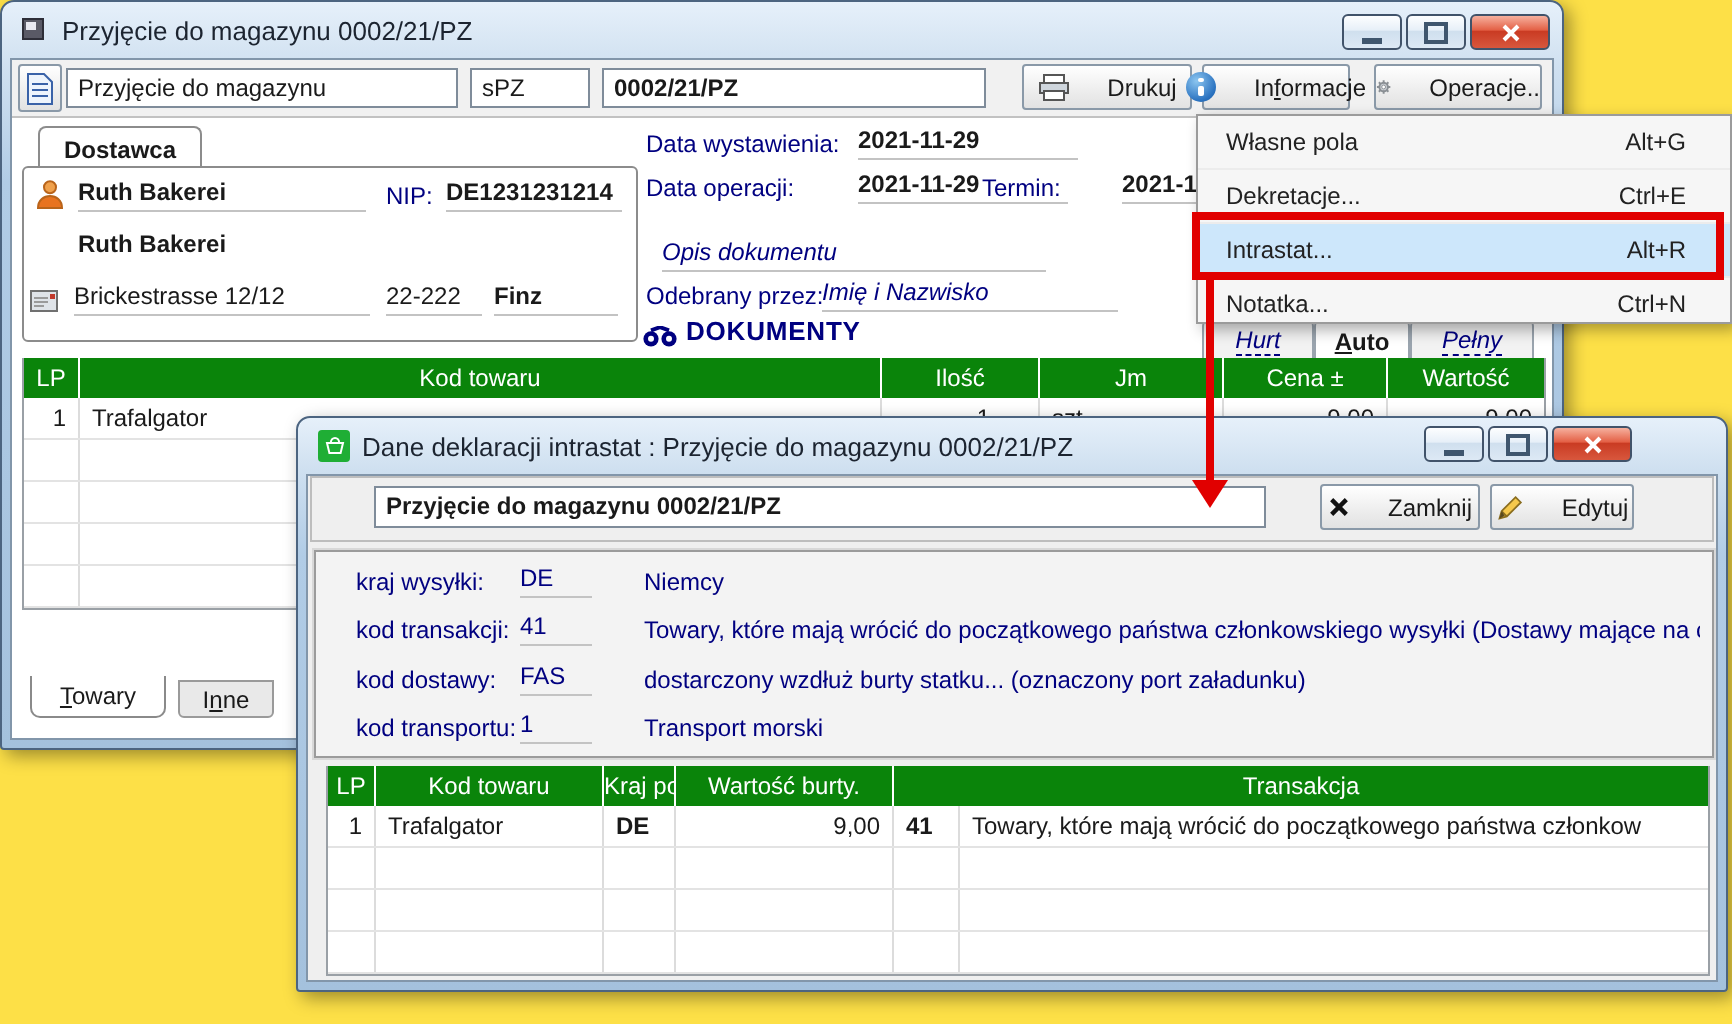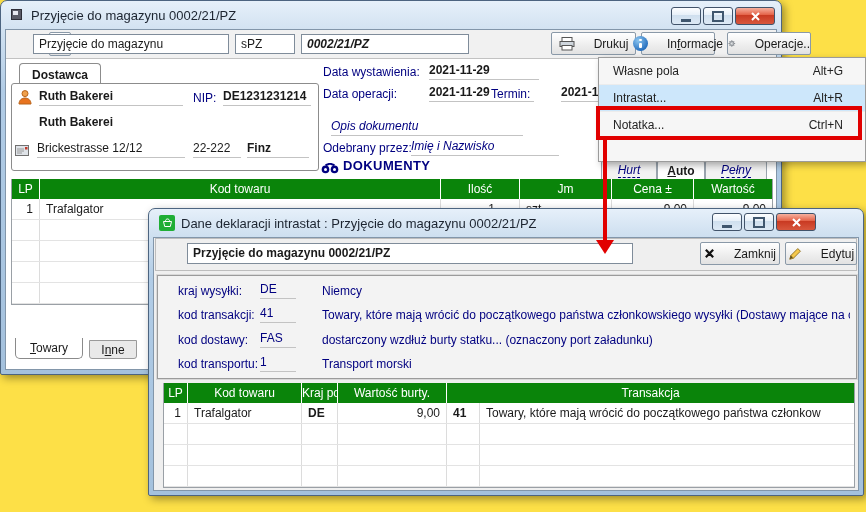--- a/index.html
+++ b/index.html
@@ -16,21 +16,21 @@
     background:linear-gradient(180deg,#fdfeff,#e6eff8 45%,#cfdfee 46%,#dde9f5);
     display:flex;align-items:center;justify-content:center;box-sizing:border-box;}
   .wbtn.close{width:40px;background:linear-gradient(180deg,#f6b09e,#e35e43 45%,#c93a22 46%,#d8573d);}
   .glyph-min{width:10px;height:3px;background:#3f566e;margin-top:8px;}
   .glyph-max{width:8px;height:7px;border:2px solid #3f566e;}
   
   .fld{position:absolute;background:#fff;border:1px solid #7f8c9a;box-sizing:border-box;
     padding:2px 5px;line-height:15px;white-space:nowrap;overflow:hidden;font-size:12px;}
   .btn{position:absolute;display:flex;align-items:center;justify-content:center;gap:19px;
     border:1px solid #8a99a8;background:linear-gradient(180deg,#ffffff,#ededed 60%,#e2e2e2);
-    font-size:12px;border-radius:2px;box-sizing:border-box;cursor:default;margin-left:40px;}
+    font-size:12px;border-radius:2px;box-sizing:border-box;cursor:default;}
   .lbl{position:absolute;font-size:12px;white-space:nowrap;line-height:15px;}
   .navy{color:#000080;}
   .b{font-weight:bold;}
   .i{font-style:italic;}
   .uline{border-bottom:1px solid #c3c3c3;padding-bottom:1px;}
   
   .tbl{position:absolute;border-left:1px solid #9aa0a6;border-right:1px solid #9aa0a6;
     border-bottom:1px solid #9aa0a6;background:#fff;}
   .trow{display:flex;height:20px;line-height:20px;font-size:12px;}
   .trow.head .cell{background:#0a840a;color:#fff;text-align:center;border-right:1px solid #fff;}
@@ -107,21 +107,21 @@
 
     <div class="abs" style="left:5px;top:29px;width:770px;height:28px;background:#f1f1f1;border-bottom:1px solid #c2c2c2;"></div>
     <div class="btn" style="left:8px;top:31px;width:22px;height:24px;">
       <svg width="14" height="17" viewBox="0 0 14 17">
           <path d="M1 1h8l4 4v11H1z" fill="#eef4fc" stroke="#3a62a8"></path>
           <path d="M3 6h8M3 9h8M3 12h8" stroke="#3a62a8" stroke-width="1"></path>
         </svg>
     </div>
     <div class="fld" style="left:32px;top:33px;width:196px;height:20px;">Przyjęcie do magazynu</div>
     <div class="fld" style="left:234px;top:33px;width:60px;height:20px;">sPZ</div>
-    <div class="fld b" style="left:300px;top:33px;width:168px;height:20px;font-style:italic;">0002/21/PZ</div>
+    <div class="fld b" style="left:300px;top:33px;width:192px;height:20px;">0002/21/PZ</div>
     <div class="btn" style="left:510px;top:31px;width:85px;height:23px;">
       <svg width="16" height="14" viewBox="0 0 16 14">
           <rect x="3" y="0.5" width="10" height="4" fill="#fff" stroke="#555"></rect>
           <rect x="1" y="4.5" width="14" height="5" fill="#cfd6dd" stroke="#555"></rect>
           <rect x="3" y="8.5" width="10" height="4.5" fill="#fff" stroke="#555"></rect>
         </svg>
       <span>Drukuj</span>
     </div>
     <div class="btn" style="left:600px;top:31px;width:74px;height:23px;">
       <span class="info-ic"></span>
@@ -250,20 +250,24 @@
     <div class="bottab" style="left:88px;top:339px;width:48px;height:19px;background:#e9e9e9;border:1px solid #9a9a9a;border-radius:0 0 3px 3px;">
       <span><span>I</span><u>n</u><span>ne</span></span>
     </div>
   </div>
 
   <div id="context-menu">
     <div class="mitem">
       <span class="ml">Własne pola</span>
       <span class="ms">Alt+G</span>
     </div>
+    <div class="mitem">
+      <span class="ml">Dekretacje...</span>
+      <span class="ms">Ctrl+E</span>
+    </div>
     <div class="mitem hl">
       <span class="ml">Intrastat...</span>
       <span class="ms">Alt+R</span>
     </div>
     <div class="mitem">
       <span class="ml">Notatka...</span>
       <span class="ms">Ctrl+N</span>
     </div>
   </div>
 

